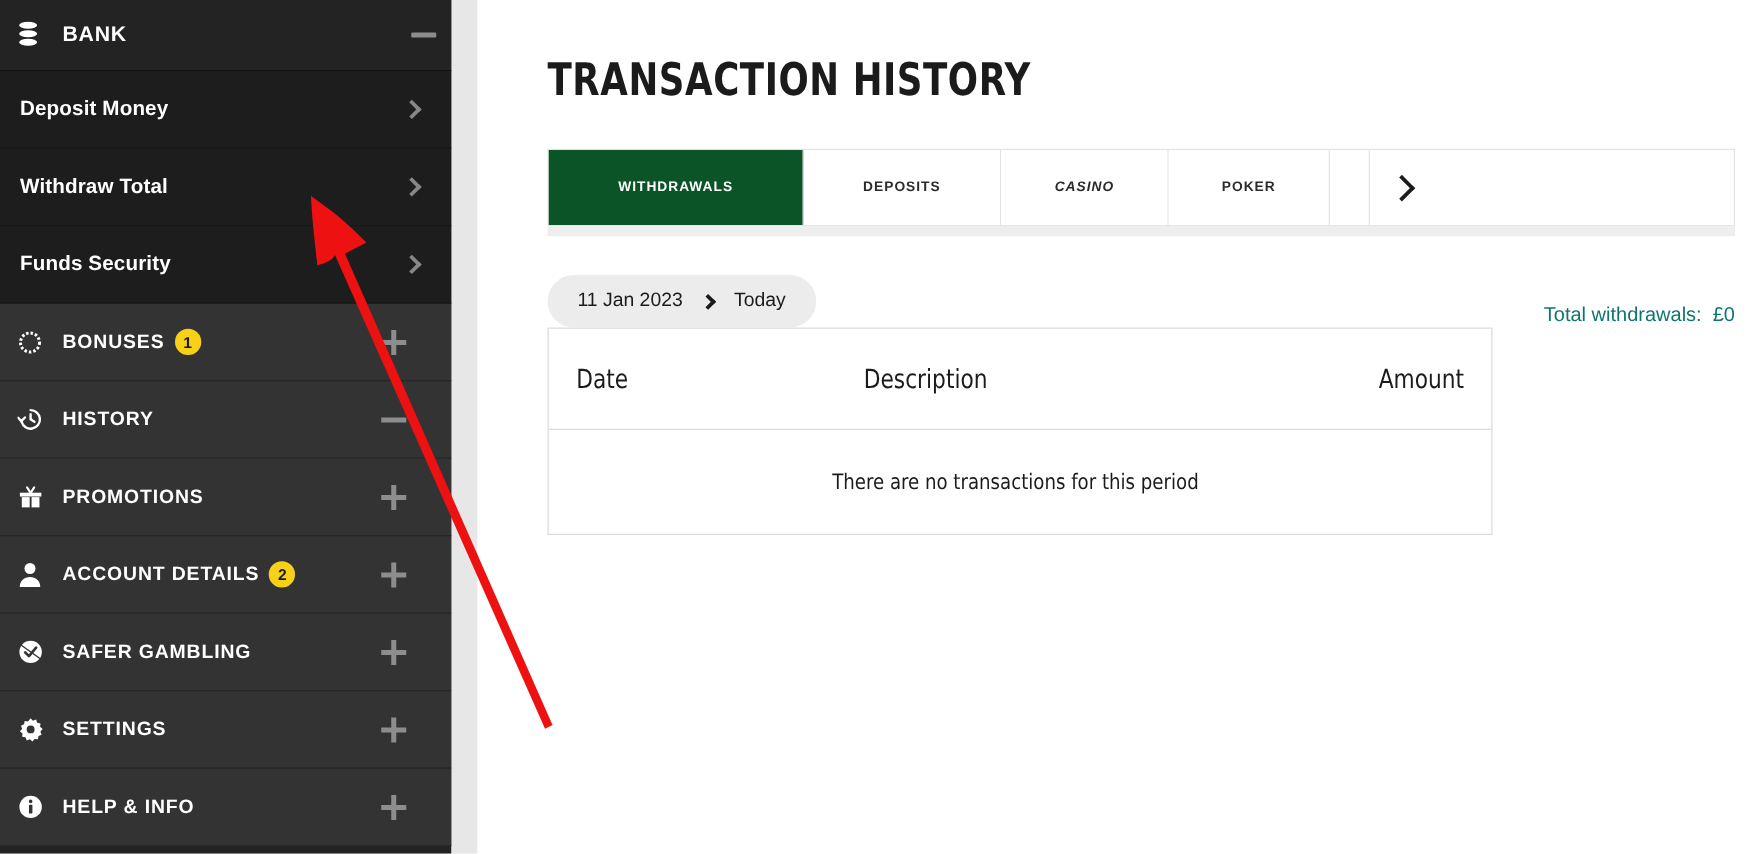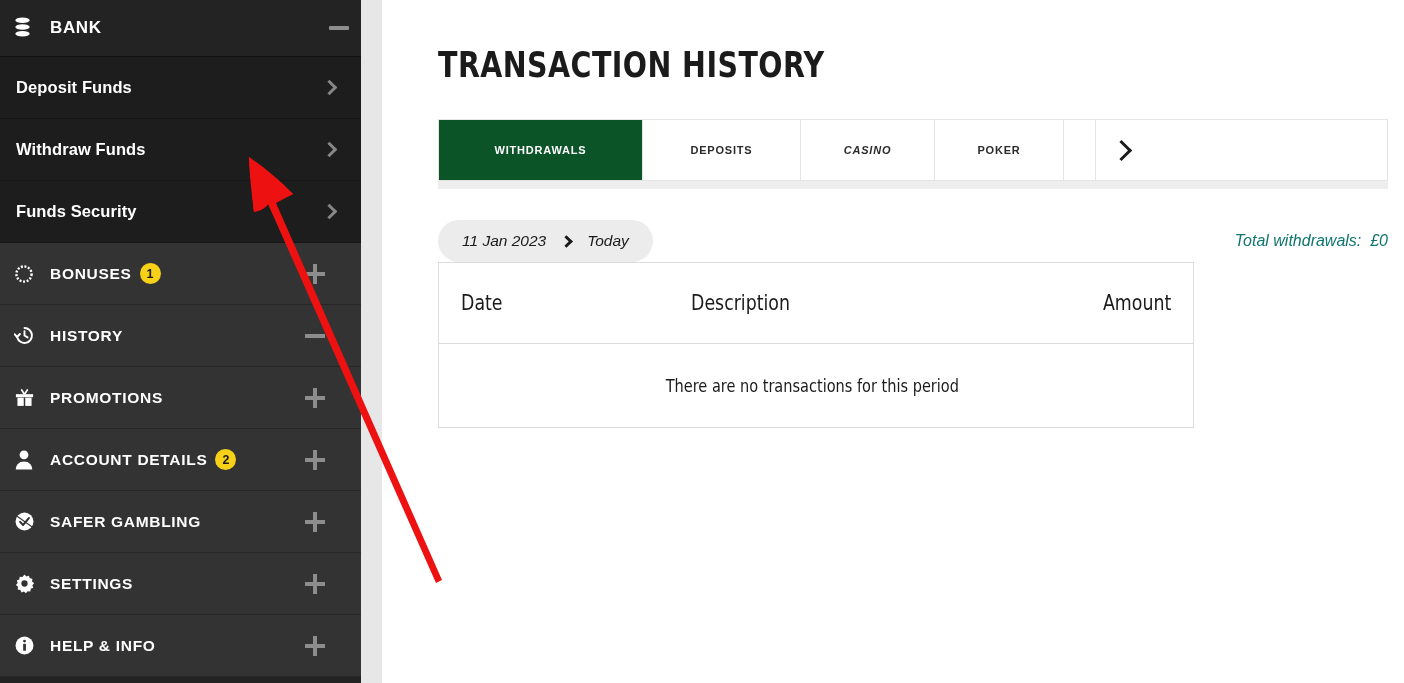--- a/index.html
+++ b/index.html
@@ -139,21 +139,21 @@
     width: 15px; height: 15px;
     border-right: 3.5px solid #1b1b1b;
     border-top: 3.5px solid #1b1b1b;
     transform: rotate(45deg);
     margin-right: 5px;
   }
   .tabs-underline { height: 8px; background: #eeeeee; width: 950px; }
 
   .filter-row {
     margin-top: 31px; width: 950px;
-    display: flex; align-items: center; justify-content: space-between; font-style: italic;
+    display: flex; align-items: flex-end; justify-content: space-between;
   }
   .date-pill {
     display: inline-flex; align-items: center;
     background: #ececec; border-radius: 22px;
     height: 42px; padding: 0 24px; cursor: pointer;
   }
   .date-pill .d { font-size: 15.5px; color: #1b1b1b; font-weight: 500; }
   .pill-chev {
     width: 9px; height: 9px;
     border-right: 3px solid #1b1b1b;
@@ -207,26 +207,26 @@
           <ellipse cx="8.5" cy="3.2" rx="7.2" ry="2.8" fill="#ffffff"></ellipse>
           <ellipse cx="8.5" cy="10" rx="7.2" ry="2.8" fill="#ffffff"></ellipse>
           <ellipse cx="8.5" cy="16.8" rx="7.2" ry="2.8" fill="#ffffff"></ellipse>
         </svg>
       </span>
       <span class="title">BANK</span>
       <span class="minus-ind"></span>
     </div>
 
     <div class="sub-item">
-      <span class="label">Deposit Funds</span>
+      <span class="label">Deposit Money</span>
       <span class="chev-right"></span>
     </div>
 
     <div class="sub-item">
-      <span class="label">Withdraw Funds</span>
+      <span class="label">Withdraw Total</span>
       <span class="chev-right"></span>
     </div>
 
     <div class="sub-item">
       <span class="label">Funds Security</span>
       <span class="chev-right"></span>
     </div>
 
     <div class="main-item">
       <span class="mi-icon">

